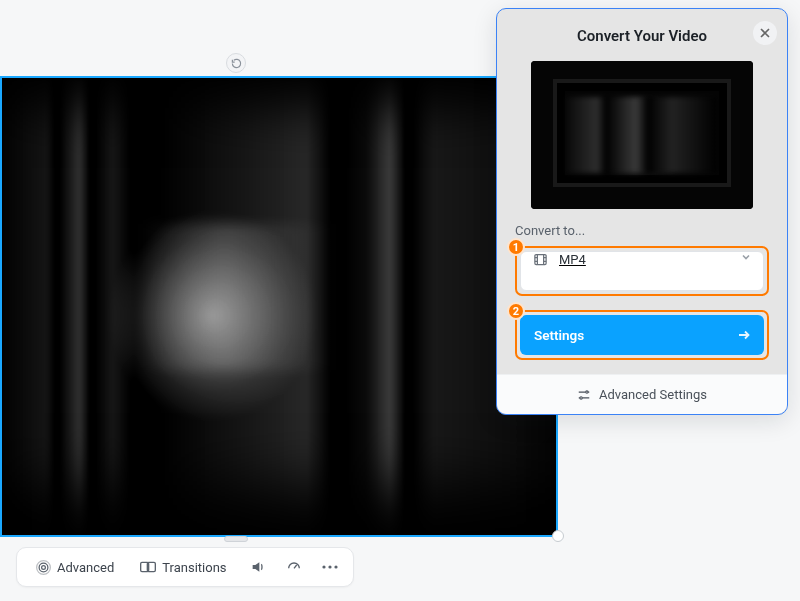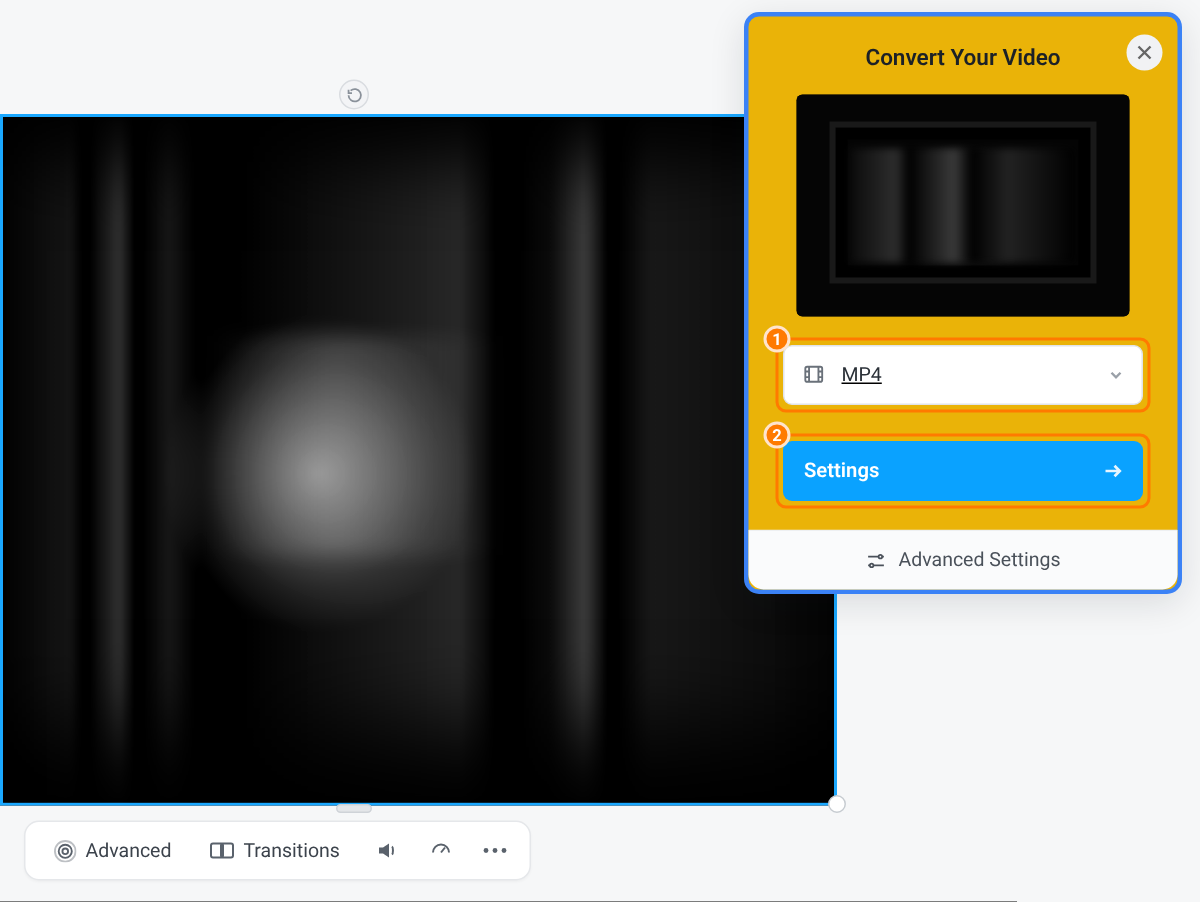--- a/index.html
+++ b/index.html
@@ -70,22 +70,22 @@
   }
   .tb-btn.active { background:#e9f4ff; color:#1a8cff; }
   .tb-btn .ico { width:16px;height:16px; display:flex;align-items:center;justify-content:center; }
   .tb-iconly { width:30px; padding:0; justify-content:center; }
   svg { display:block; }
 
   
   .panel {
     position:absolute; left:496px; top:8px;
     width:292px;
-    background:#eab308;
-    border:3px solid #3b82f6;
+    background:#e5e5e5;
+    border:1px solid #3b82f6;
     border-radius:10px;
     box-shadow:0 6px 24px rgba(20,25,30,0.12);
     padding:18px 18px 14px;
   }
   .panel-title {
     text-align:center;
     font-size:15px; font-weight:600; color:#1c2127;
   }
   .panel-close {
     position:absolute; right:10px; top:12px;
@@ -124,21 +124,21 @@
     background:#ff7a00; color:#fff;
     font-size:11px; font-weight:700;
     display:flex;align-items:center;justify-content:center;
     border:2px solid #ffe4cc;
     z-index:2;
   }
   .hl { border:2.5px solid #ff7a00; border-radius:7px; position:relative; padding:3px; margin-bottom:14px; }
 
   .dropdown {
     height:40px; border:1px solid #e1e4e8; border-radius:6px;
-    display:flex; align-items:center; padding:0 12px; gap:10px;
+    display:flex; padding:0 12px; gap:10px;
     cursor:pointer; background:#fff;text-decoration:underline;
   }
   .dropdown .ico { width:16px;height:16px;color:#6a717a; }
   .dropdown .val { font-size:13px; color:#2b3138; flex:1; }
   .dropdown .chev { color:#9aa0a8; font-size:11px; }
 
   .primary-btn {
     height:40px; background:#0aa2ff; border-radius:6px;
     display:flex; align-items:center; padding:0 14px;
     color:#fff; font-size:13.5px; font-weight:600;
@@ -235,20 +235,21 @@
         </svg>
     </span>
   </div>
 
   <div class="thumb">
     <div class="thumb-inner"></div>
     <div class="thumb-frame"></div>
     <div class="thumb-blur"></div>
   </div>
 
+  <div class="section-label">Convert to...</div>
 
   <div class="hl">
     <div class="step-marker" style="left:-10px;top:-10px">1</div>
     <div class="dropdown">
       <span class="ico">
         <svg width="15" height="15" viewBox="0 0 24 24" fill="none" stroke="#6a717a" stroke-width="2">
             <rect x="3" y="4" width="18" height="16" rx="2"></rect>
             <path d="M7 4v16M17 4v16M3 9h4M3 15h4M17 9h4M17 15h4"></path>
           </svg>
       </span>

